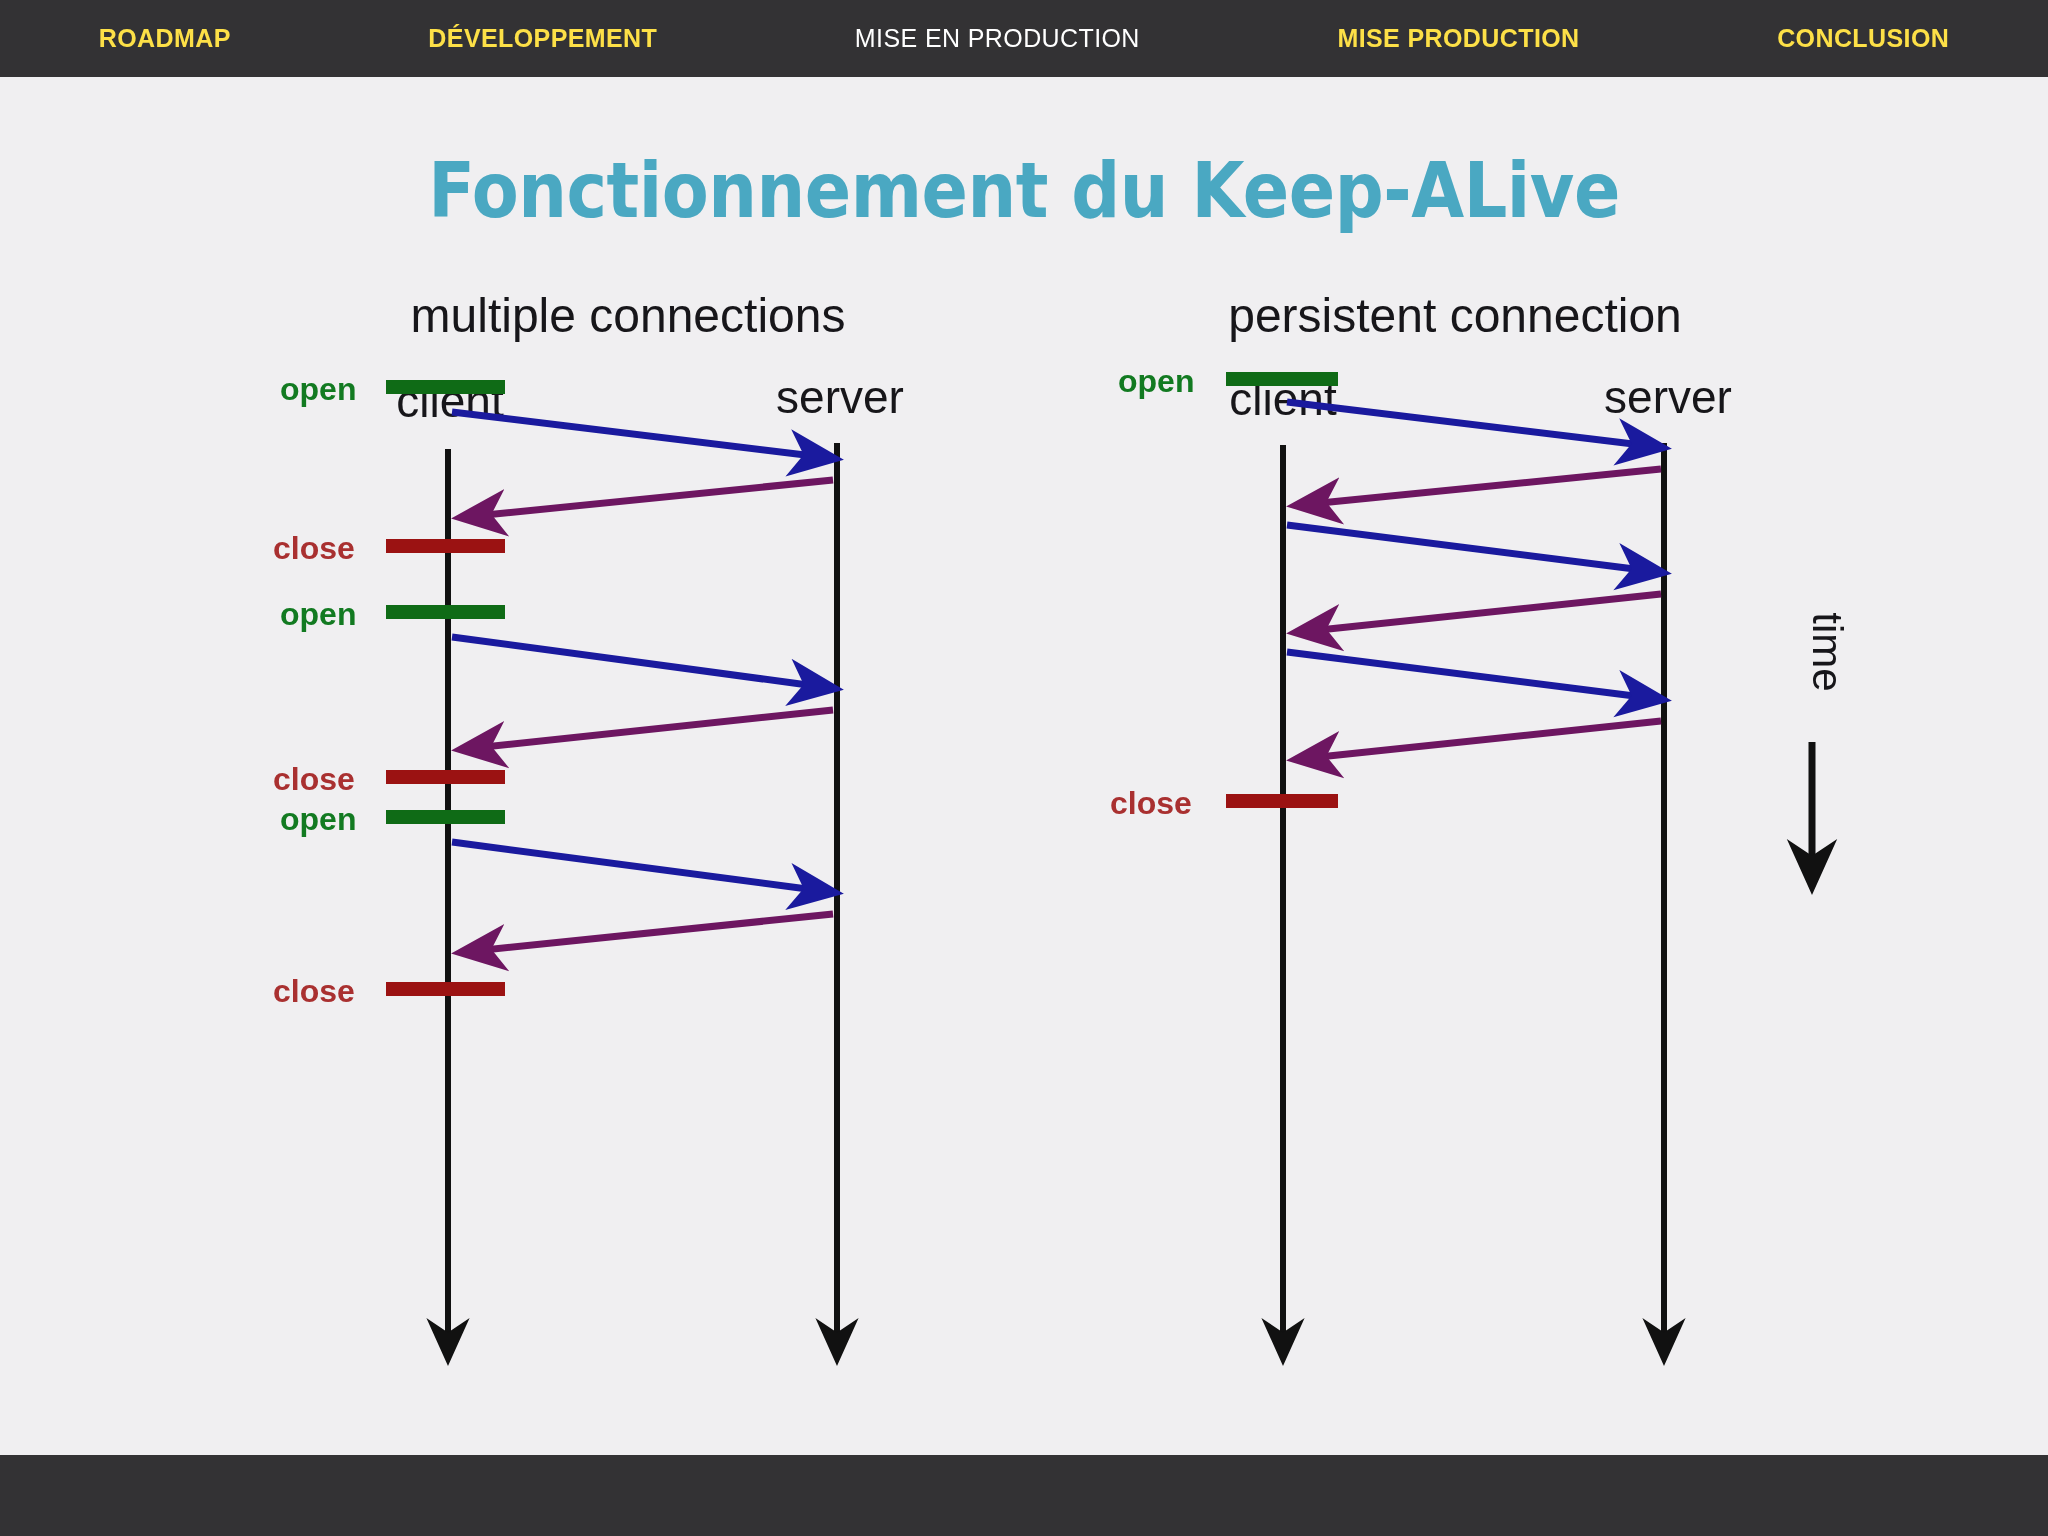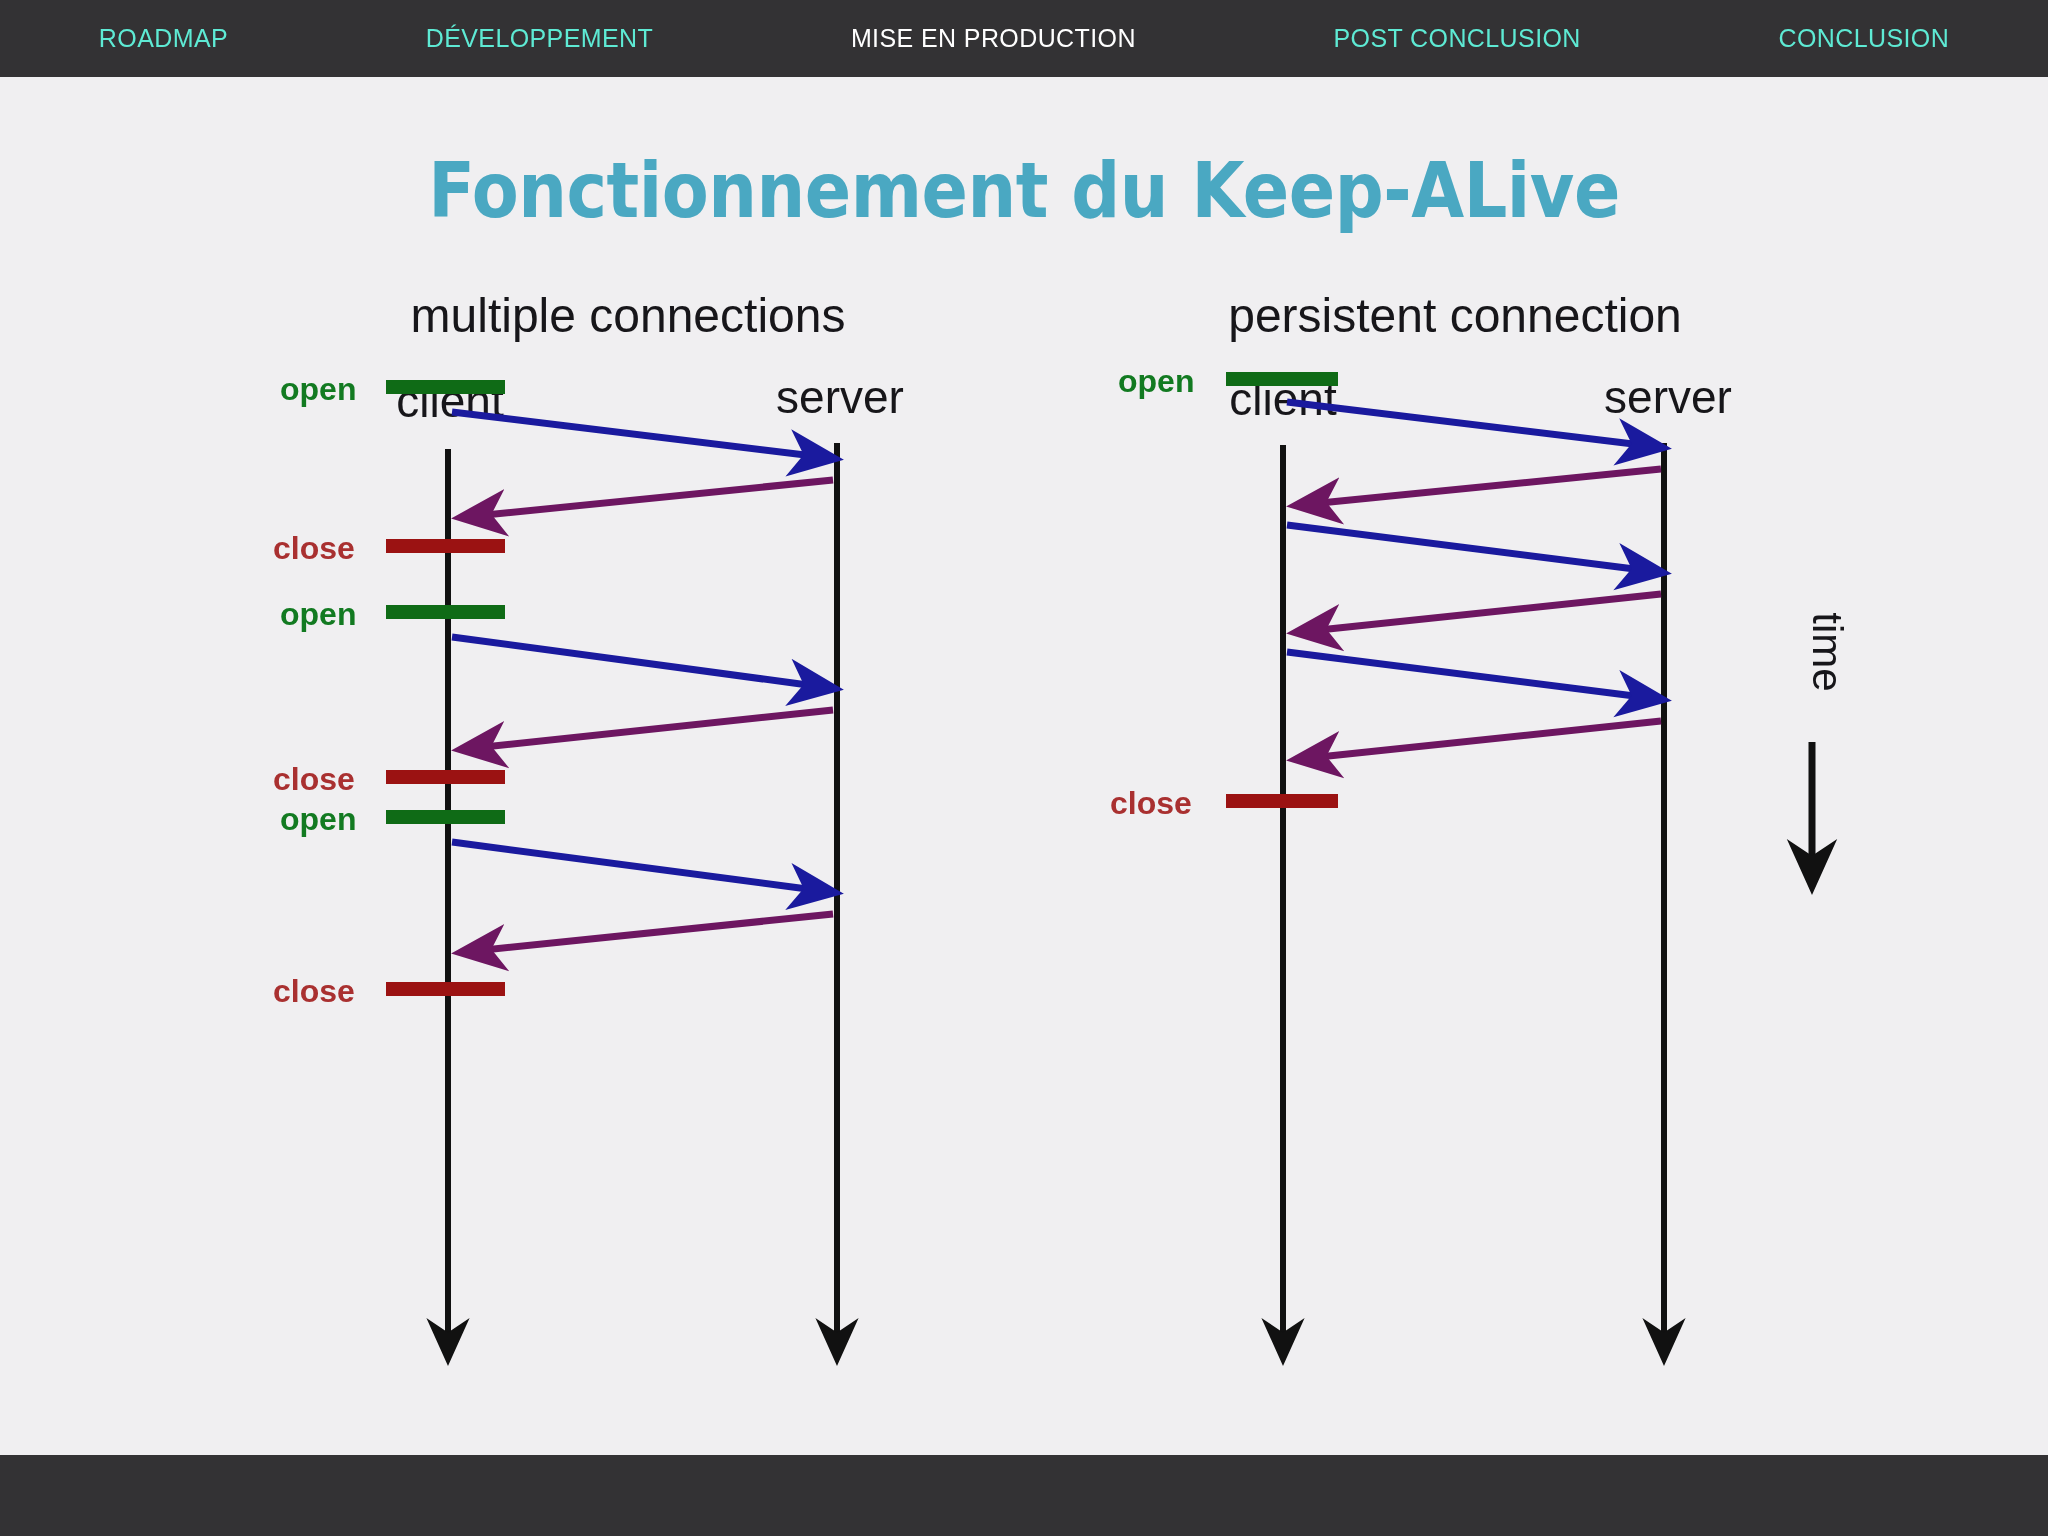--- a/index.html
+++ b/index.html
@@ -21,24 +21,24 @@
     left: 0; top: 0;
     width: 2048px;
     height: 77px;
     background: #333234;
     display: flex;
     align-items: center;
     justify-content: space-around;
     box-sizing: border-box;
   }
   .nav-item {
-    color: #5eead4;
+    color: #fde047;
     font-size: 25px;
     letter-spacing: 0.4px;
-    font-weight: 400;
+    font-weight: 700;
     white-space: nowrap;
     padding: 6px 10px;
   }
   .nav-item.active {
     color: #ffffff;
     font-weight: normal;
   }
 
   
   #bottombar {
@@ -113,21 +113,21 @@
     text-anchor: middle;
   }
 </style>
 </head>
 <body>
 
 <div id="topnav">
   <div class="nav-item">ROADMAP</div>
   <div class="nav-item">DÉVELOPPEMENT</div>
   <div class="nav-item active">MISE EN PRODUCTION</div>
-  <div class="nav-item">POST CONCLUSION</div>
+  <div class="nav-item">MISE PRODUCTION</div>
   <div class="nav-item">CONCLUSION</div>
 </div>
 
 <div id="slide-title">Fonctionnement du Keep-ALive</div>
 
 <div id="diagram-area">
 <svg id="diagram-svg" width="2048" height="1378" viewBox="0 0 2048 1378">
 
   <defs>
     <marker id="bluehead" markerWidth="10" markerHeight="10" refX="6" refY="4" orient="auto" markerUnits="strokeWidth">

